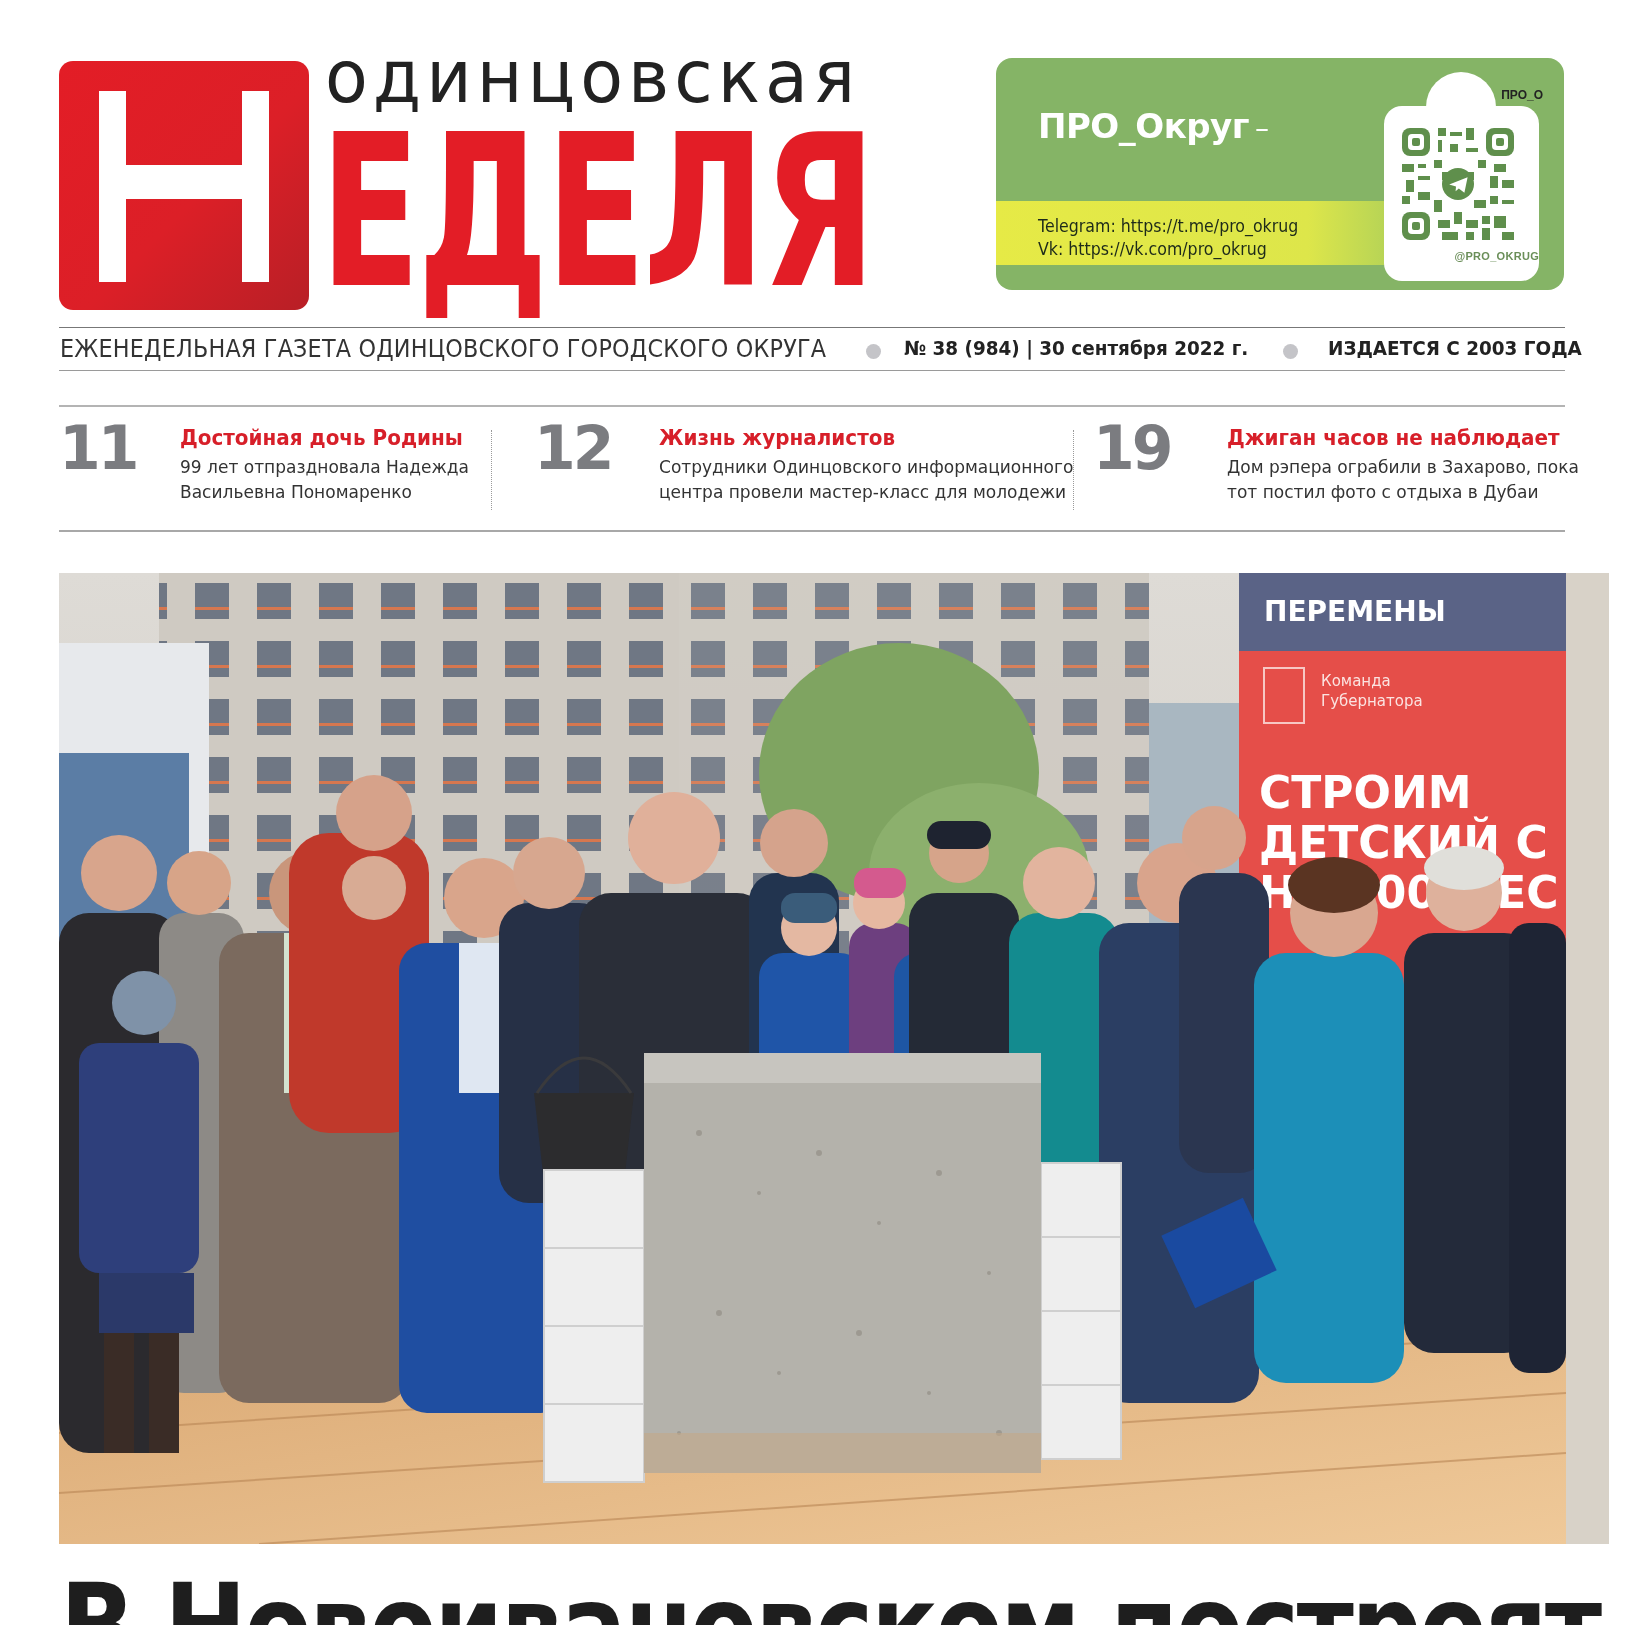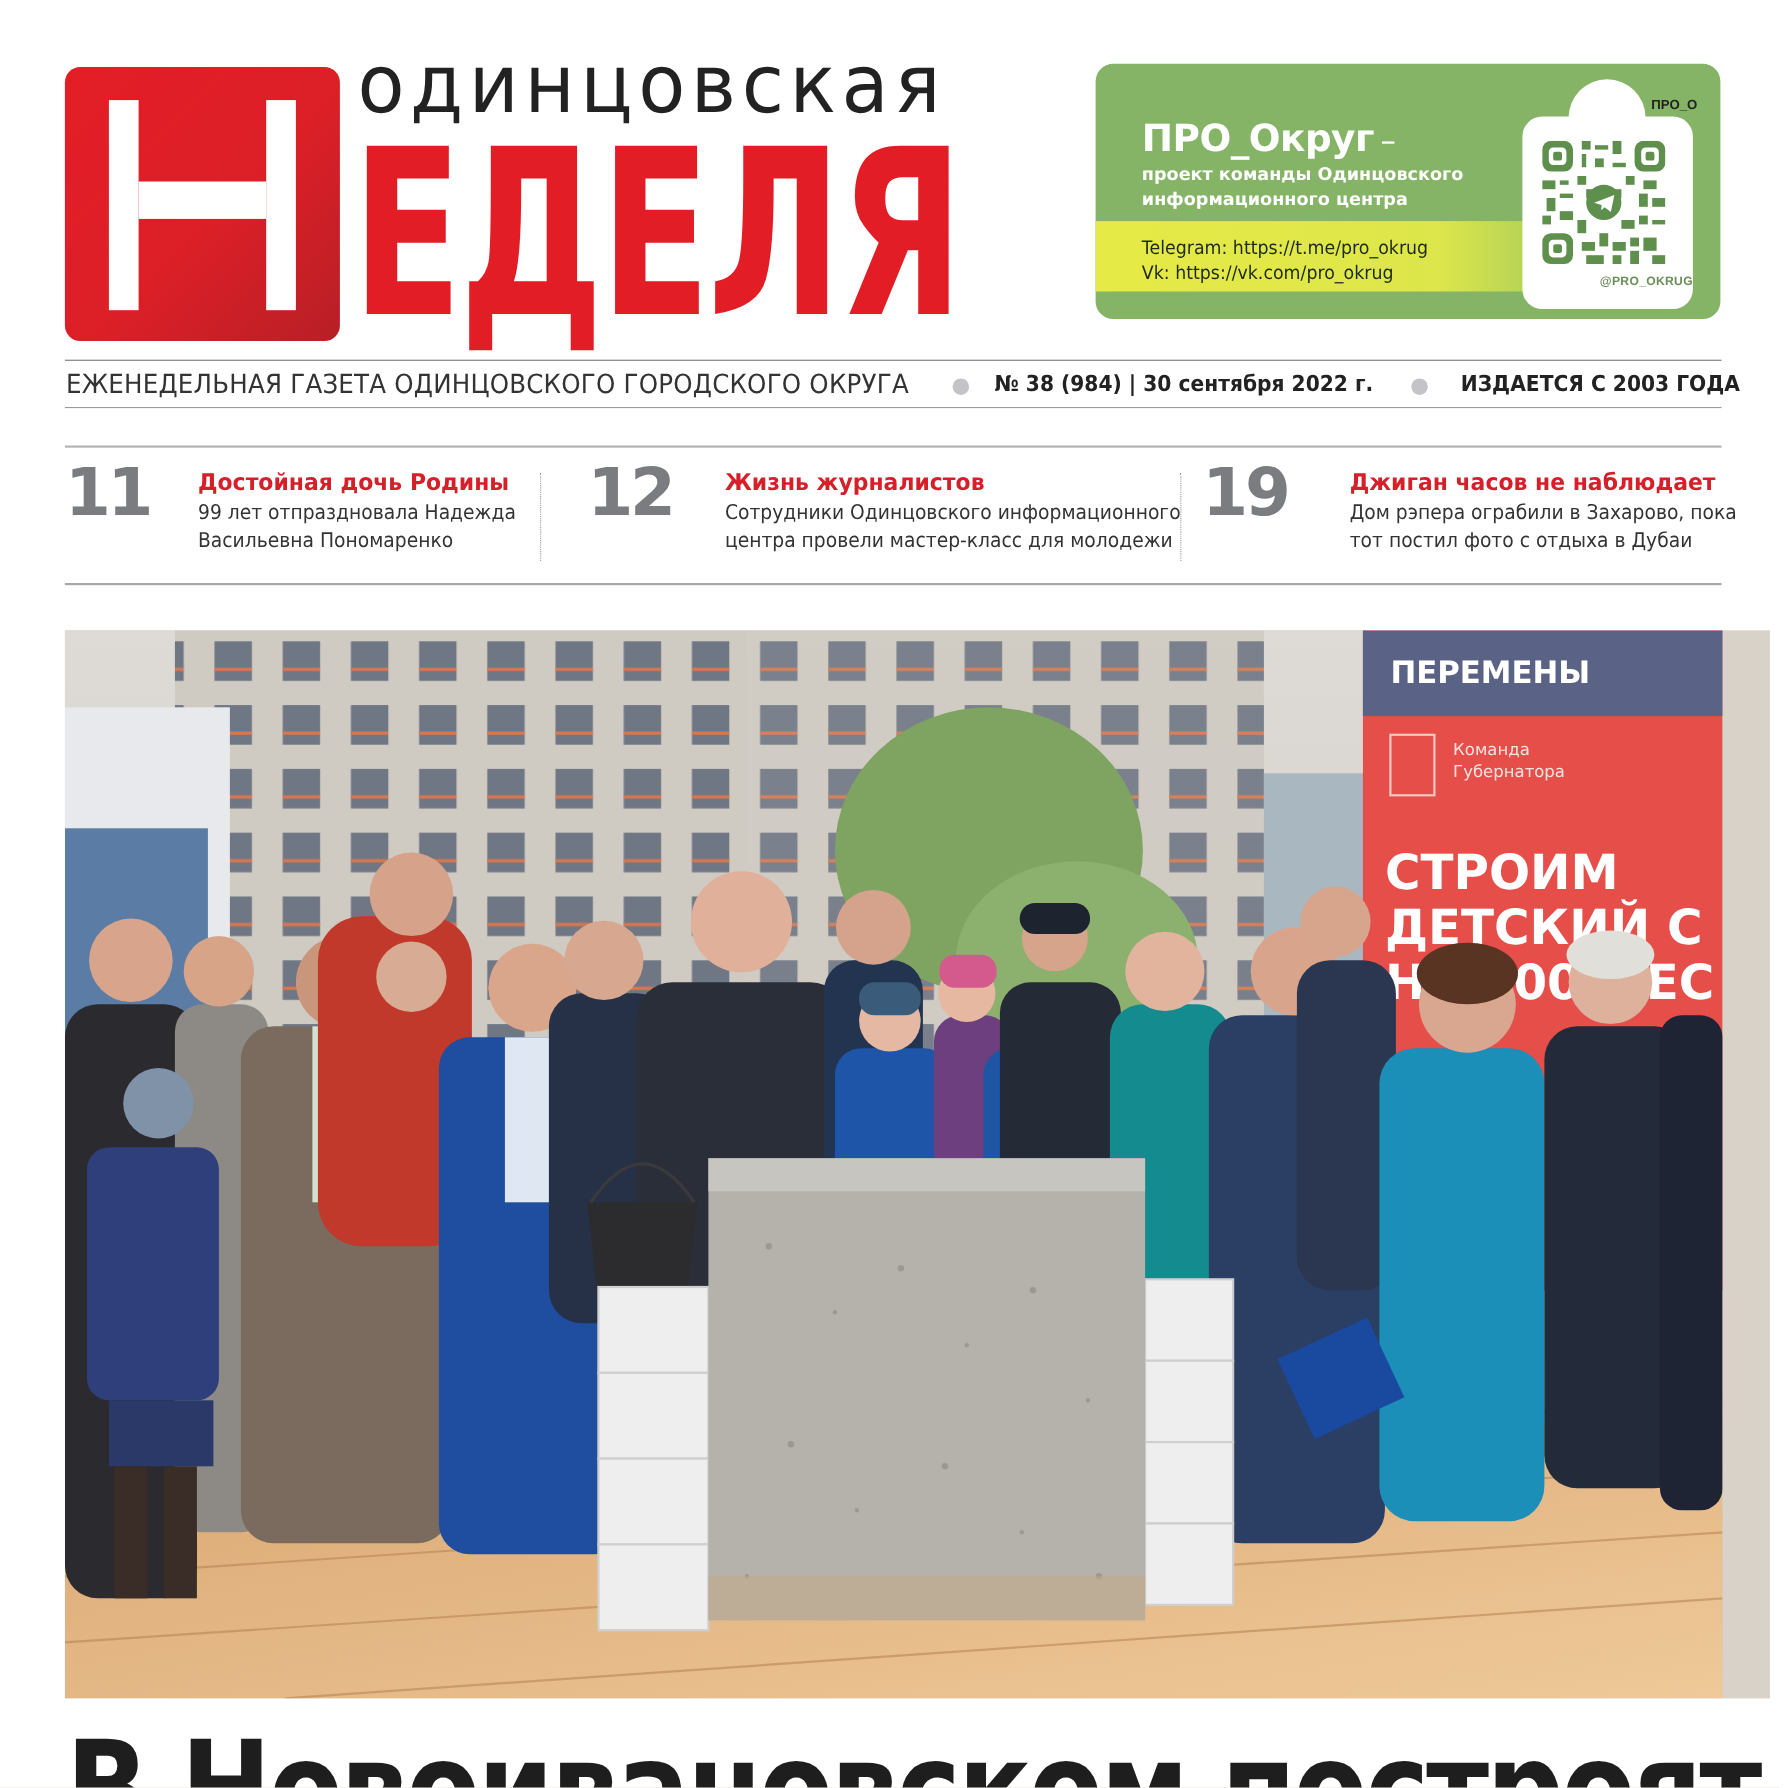--- a/index.html
+++ b/index.html
@@ -80,24 +80,20 @@
     <div class="bar" style="left:66px;top:30px;width:0;height:0;"></div>
   </div>
 </div>
 <div class="logo-kicker">одинцовская</div>
 <div class="logo-word">ЕДЕЛЯ</div>
 
 <div class="promo">
   <div class="promo-yellow"></div>
   <div class="promo-title">
     <span>ПРО_Округ</span><span class="dash">–</span>
-  </div>
-  <div class="promo-sub">
-    <div>проект команды Одинцовского</div>
-    <div>информационного центра</div>
   </div>
   <div class="promo-links">
     <div>Telegram: https://t.me/pro_okrug</div>
     <div>Vk: https://vk.com/pro_okrug</div>
   </div>
   <div class="qr-tab"></div>
   <div class="qr-tab-label">ПРО_О</div>
   <div class="qr-card"></div>
   <svg class="qr-code" viewBox="0 0 28 28">
     <g fill="#5f8f4c">

